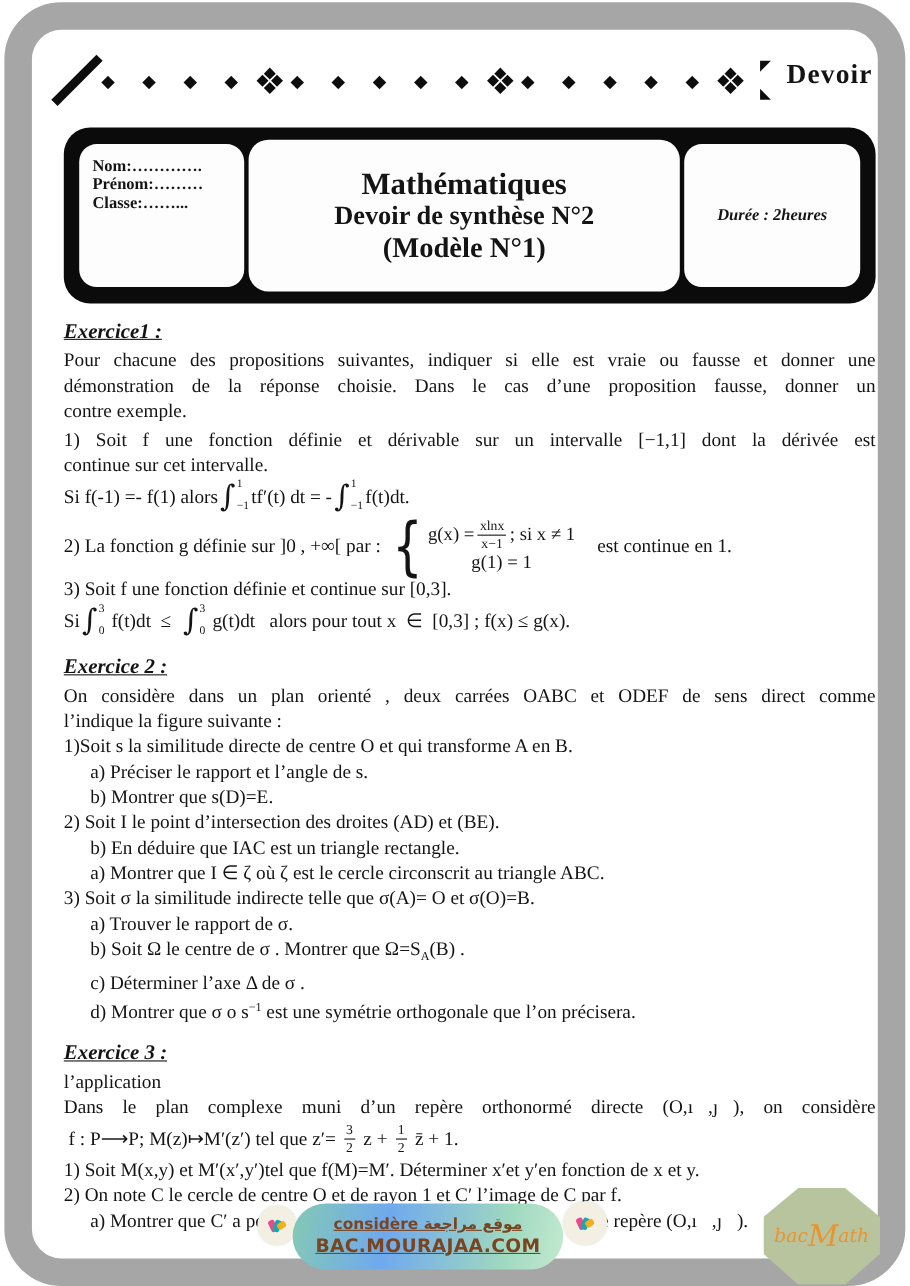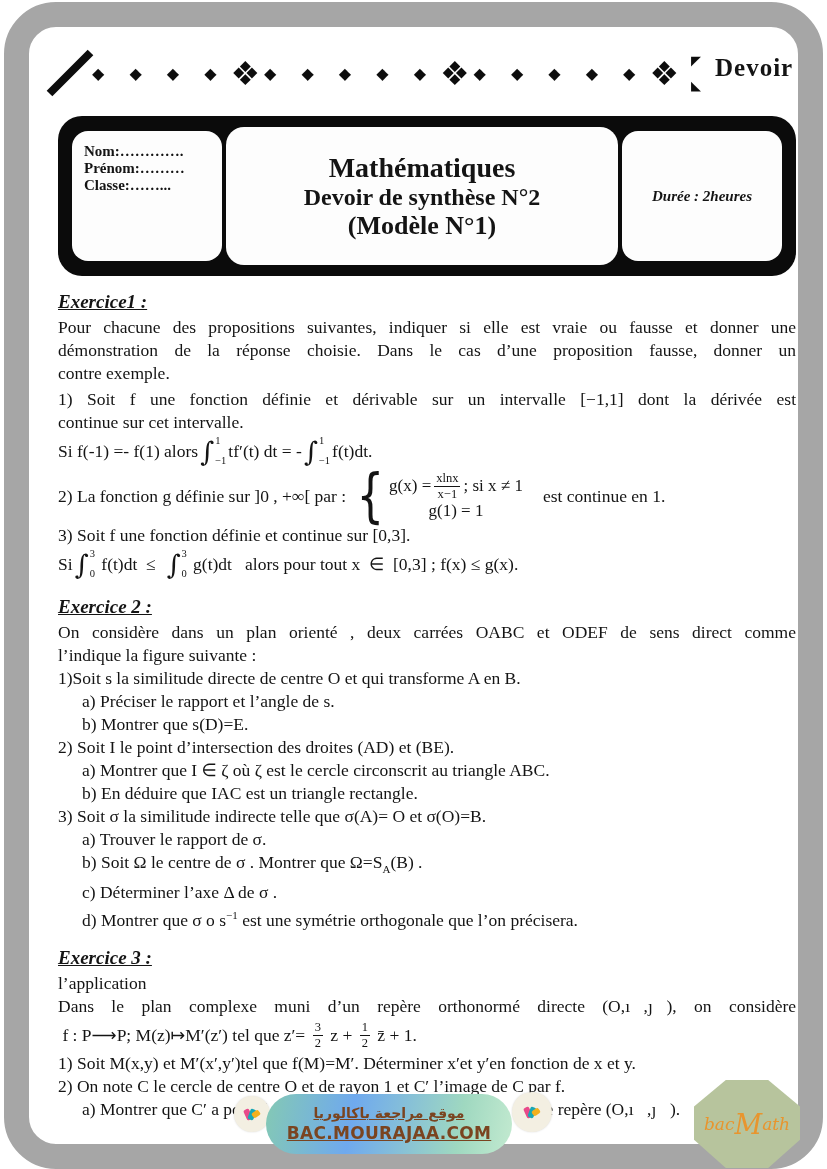--- a/index.html
+++ b/index.html
@@ -207,22 +207,22 @@
     </div>
 
     <div style="margin-top:8px;">
       <div class="ex-heading">Exercice 2 :</div>
       <div class="line fj">On considère dans un plan orienté , deux carrées OABC et ODEF de sens direct comme</div>
       <div class="line">l’indique la figure suivante :</div>
       <div class="line">1)Soit s la similitude directe de centre O et qui transforme A en B.</div>
       <div class="line indent">a) Préciser le rapport et l’angle de s.</div>
       <div class="line indent">b) Montrer que s(D)=E.</div>
       <div class="line">2) Soit I le point d’intersection des droites (AD) et (BE).</div>
+      <div class="line indent">b) En déduire que IAC est un triangle rectangle.</div>
       <div class="line indent">a) Montrer que I ∈ ζ où ζ est le cercle circonscrit au triangle ABC.</div>
-      <div class="line indent">b) En déduire que IAC est un triangle rectangle.</div>
       <div class="line">3) Soit σ la similitude indirecte telle que σ(A)= O et σ(O)=B.</div>
       <div class="line indent">a) Trouver le rapport de σ.</div>
       <div class="line indent">
         <span>b) Soit  Ω le centre de σ . Montrer que Ω=S</span><sub class="small">A</sub><span>(B) .</span>
       </div>
       <div class="line indent">c) Déterminer l’axe Δ de σ .</div>
       <div class="line indent">
         <span>d) Montrer que σ o s</span><sup class="small">−1</sup><span> est une symétrie orthogonale que l’on précisera.</span>
       </div>
     </div>
@@ -258,21 +258,21 @@
     <span class="g g1"></span>
       <span class="g g2"></span>
       <span class="g g3"></span>
   </div>
   <div class="badge badge-right">
     <span class="g g1"></span>
       <span class="g g2"></span>
       <span class="g g3"></span>
   </div>
   <div class="wm-pill">
-    <span class="wm-ar">موقع مراجعة  باكالوريا</span>
+    <span class="wm-ar">موقع مراجعة  considère</span>
     <span class="wm-url">BAC.MOURAJAA.COM</span>
   </div>
   <div class="bacmath">
     <span class="t bm1">bac </span>
       <span class="t bm2">M</span>
       <span class="t bm3">ath</span>
   </div>
 </div>
 
 </body></html>

